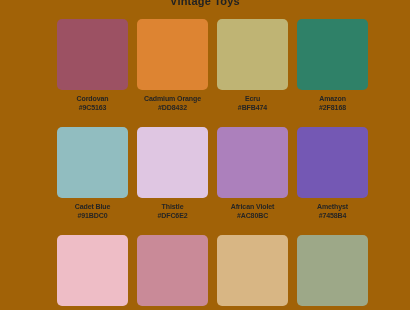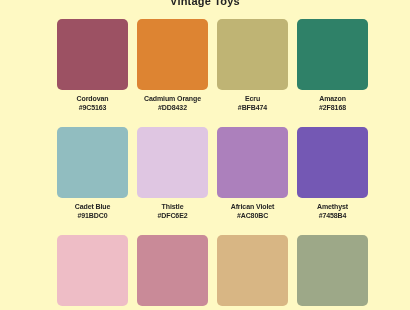--- a/index.html
+++ b/index.html
@@ -13,21 +13,21 @@
     height: 310px;
     overflow: hidden;
     font-family: "Liberation Sans", sans-serif;
     background: #000000;
     position: relative;
   }
   .page {
     width: 410px;
     height: 310px;
     position: relative;
-    background: #fef9c3;
+    background: #a16207;
     overflow: hidden;
     box-sizing: border-box;
   }
   .palette-title {
     position: absolute;
     top: -5px;
     left: 0;
     width: 410px;
     text-align: center;
     font-size: 11px;

